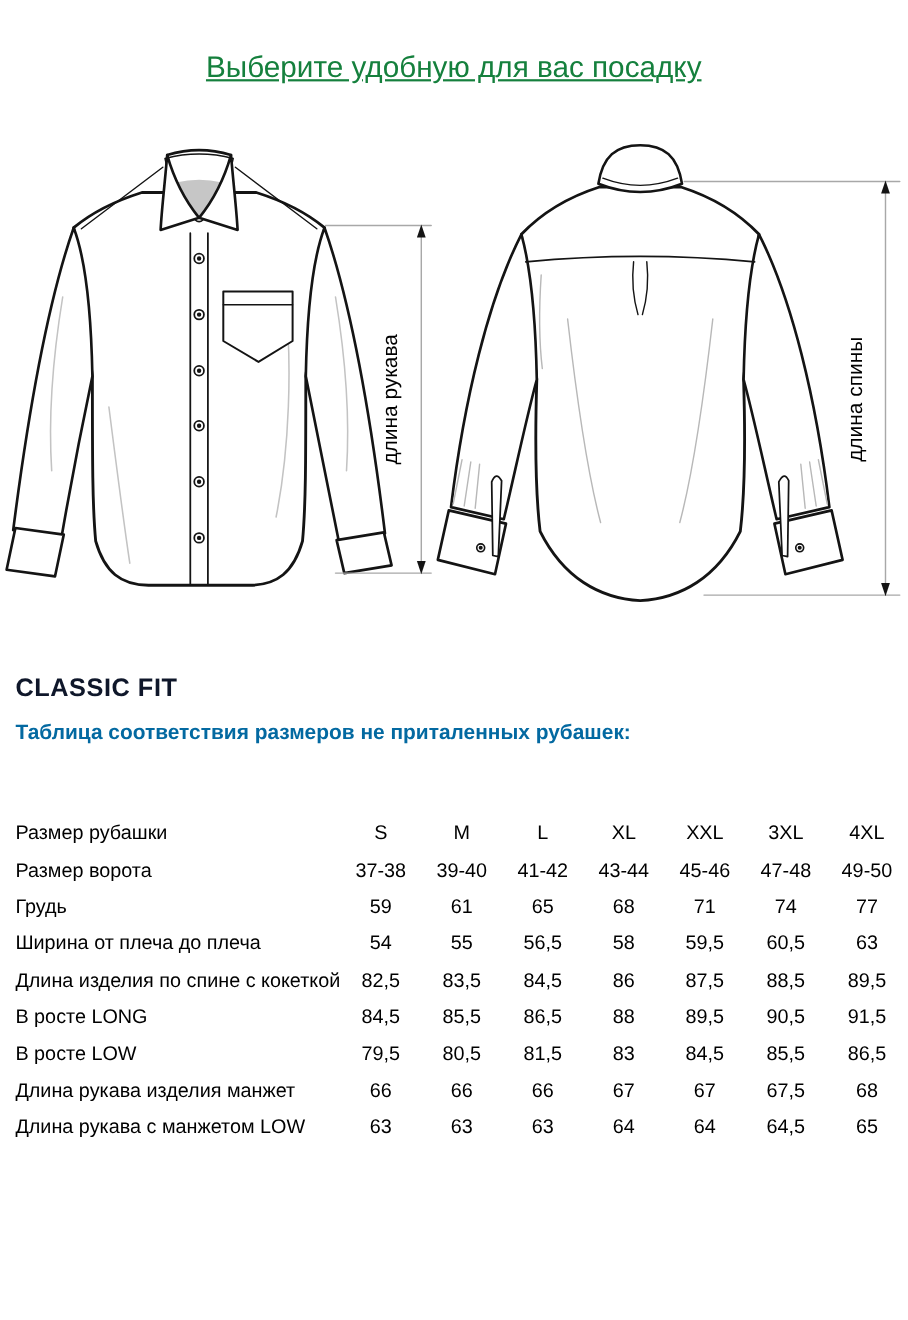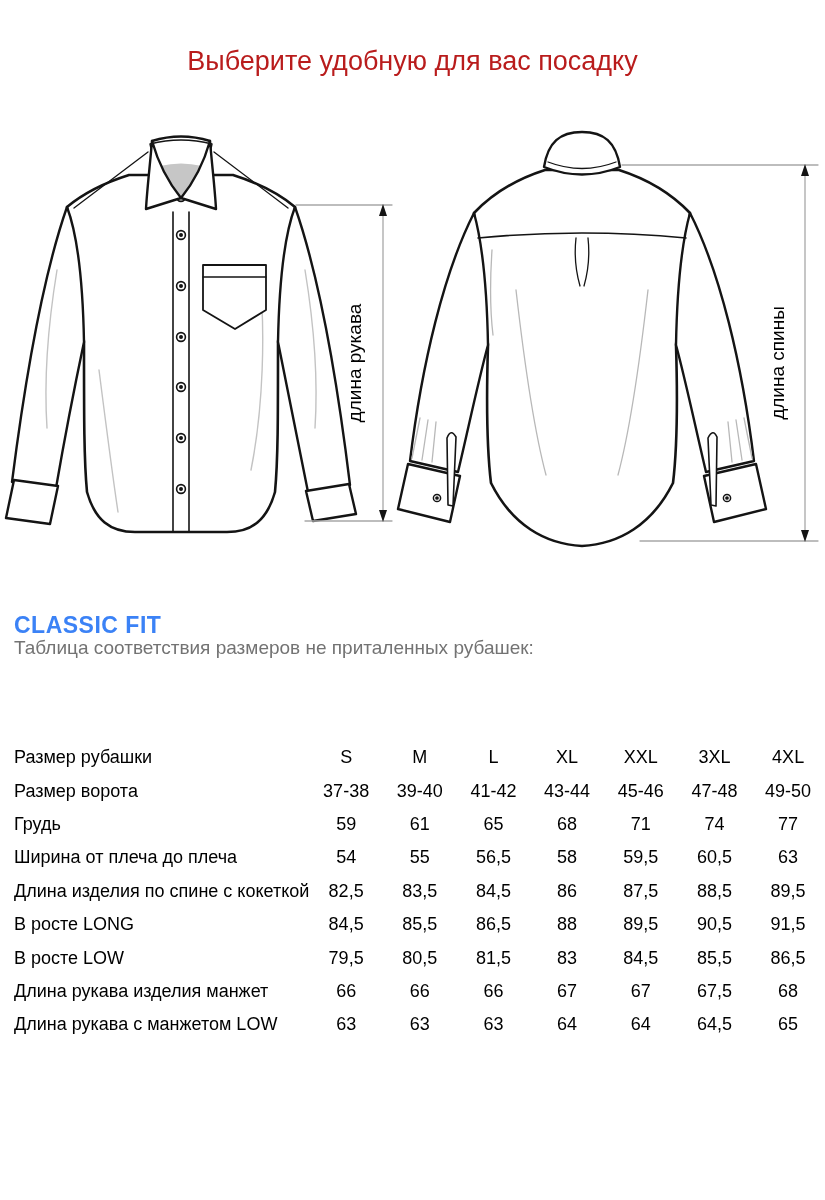--- a/index.html
+++ b/index.html
@@ -3,30 +3,30 @@
 <meta charset="utf-8">
 <style>
   html,body{margin:0;padding:0;}
   body{
     width:825px;height:1200px;position:relative;overflow:hidden;
     background:#ffffff;color:#000;
     font-family:"Liberation Sans", sans-serif;
   }
   .page-title{
     position:absolute;top:46px;left:0;width:825px;
-    text-align:center;font-size:27px;font-weight:400;color:#b91c1c;
+    text-align:center;font-size:27px;font-weight:400;color:#15803d;text-decoration:underline;
   }
   .figure{position:absolute;top:120px;left:0;}
   .fit-heading{
     position:absolute;left:14px;top:612px;
-    font-size:23px;font-weight:700;letter-spacing:.5px;color:#3b82f6;
+    font-size:23px;font-weight:700;letter-spacing:.5px;color:#0f172a;
   }
   .fit-subtitle{
-    position:absolute;left:14px;top:637px;
-    font-size:19px;font-weight:400;color:#737373;
+    position:absolute;left:14px;top:656px;
+    font-size:19px;font-weight:700;color:#0369a1;
   }
   table.size-table{
     position:absolute;left:14px;top:741px;
     border-collapse:collapse;table-layout:fixed;
   }
   table.size-table td{
     height:33.4px;padding:0;font-size:18px;color:#000;
     text-align:center;vertical-align:middle;white-space:nowrap;
   }
   table.size-table td.lbl{width:266px;text-align:left;margin-top:16px;}

